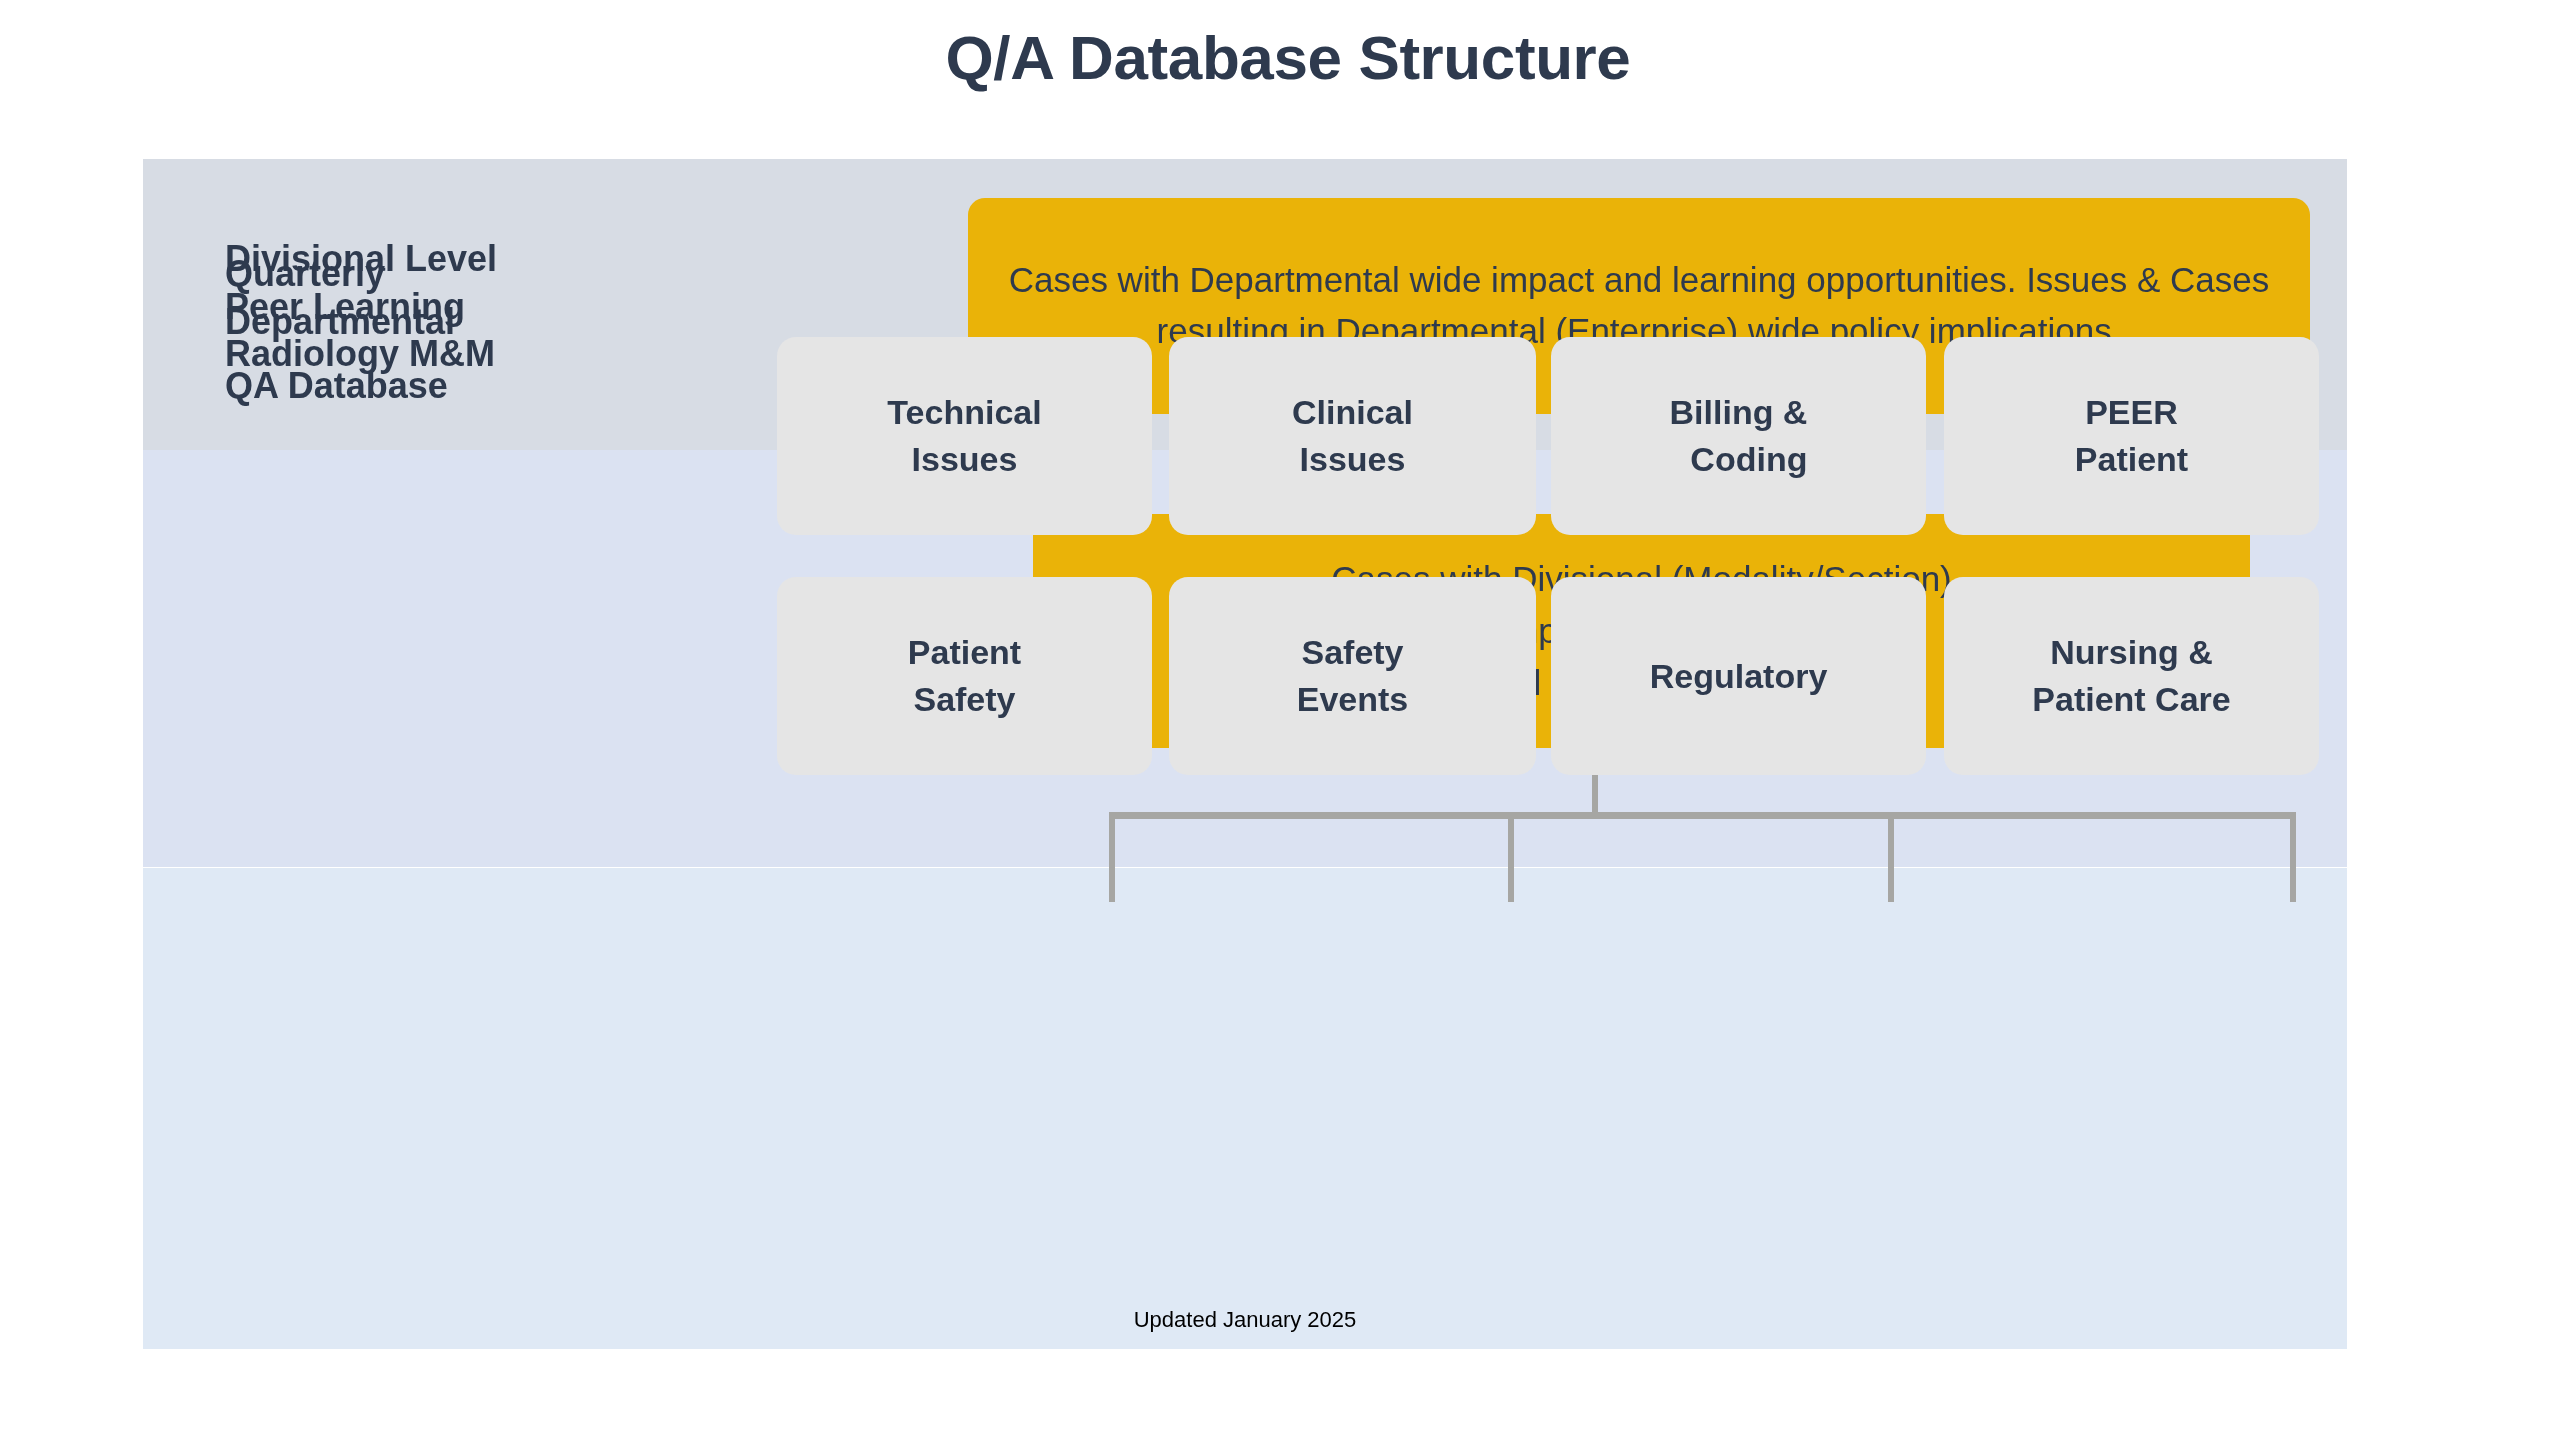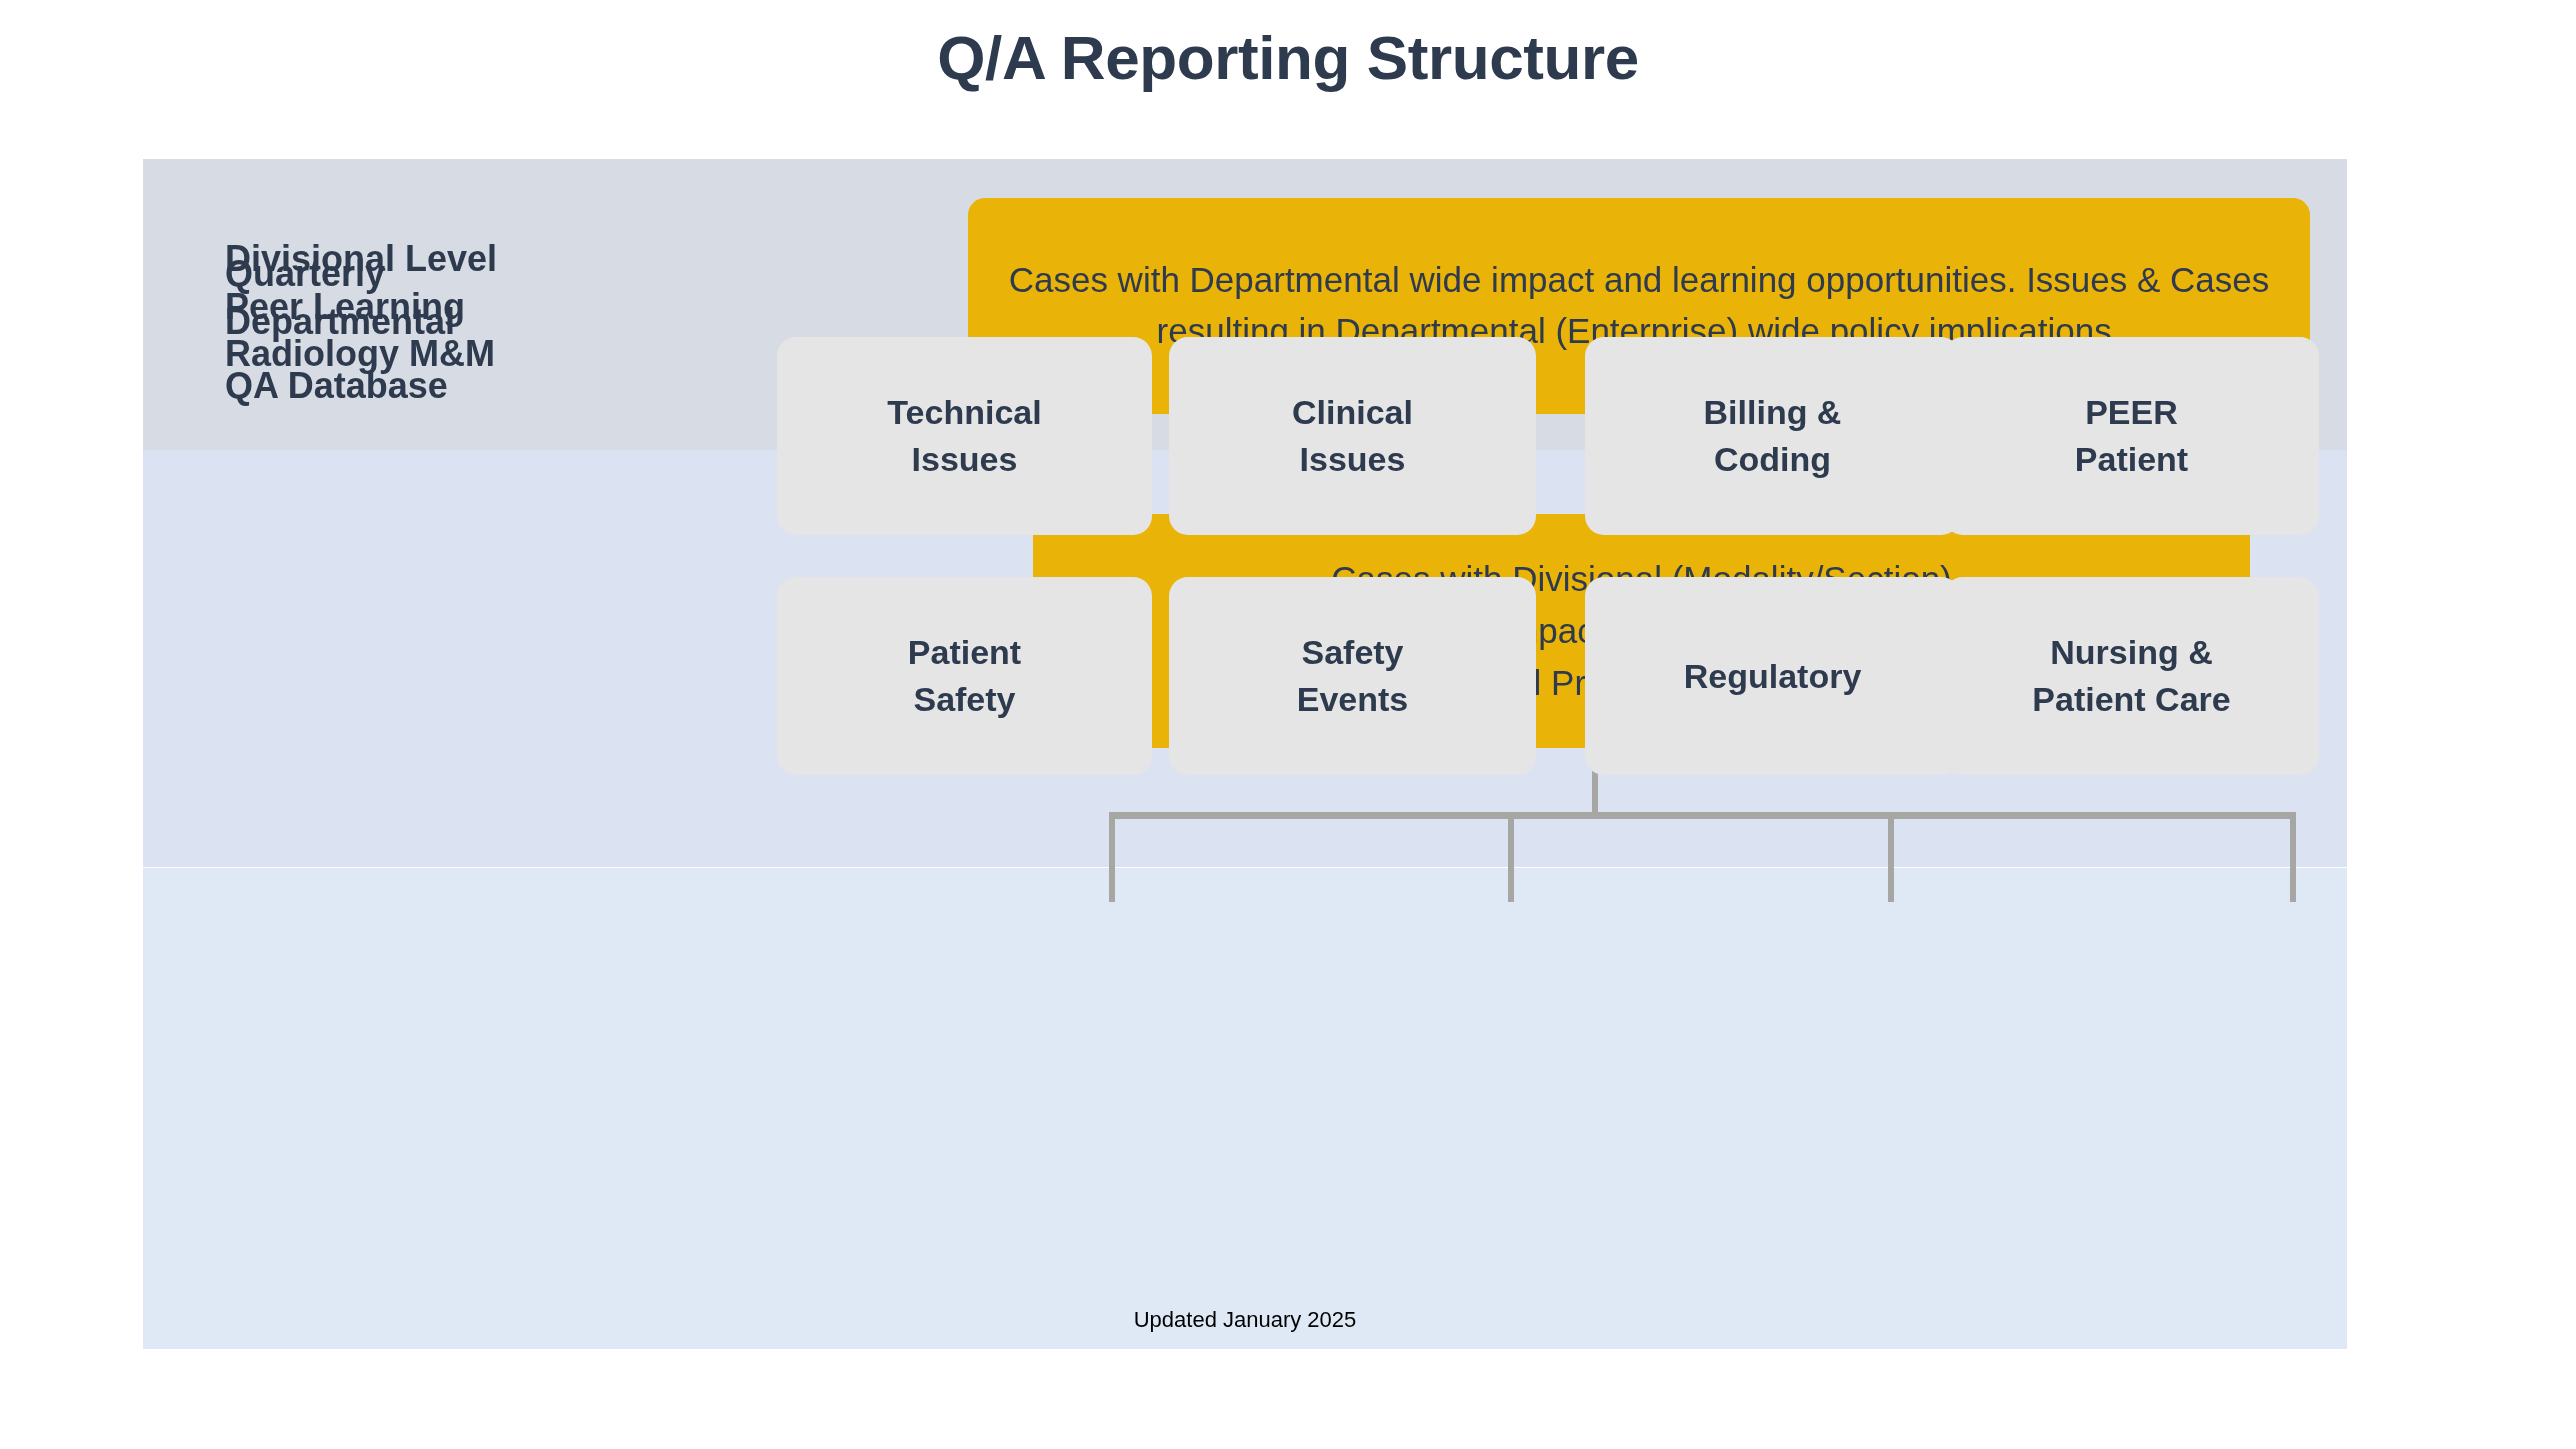--- a/index.html
+++ b/index.html
@@ -151,39 +151,39 @@
     font-size: 34px;
     font-weight: bold;
     color: #2e3a4e;
     line-height: 1.38;
     white-space: pre-line;
     box-sizing: border-box;
     padding: 0 12px;
   }
   .card-col-0 { left: 0px;    width: 375px; }
   .card-col-1 { left: 392px;  width: 367px; }
-  .card-col-2 { left: 808px;  width: 375px; }
+  .card-col-2 { left: 774px;  width: 375px; text-align: right; }
   .card-col-3 { left: 1167px; width: 375px; }
 
   
   .footer-note {
     position: absolute;
     left: 0;
     top: 1148px;
     width: 100%;
     text-align: center;
     font-size: 22px;
     font-weight: normal;
     color: #000000;
   }
 </style>
 </head>
 <body>
 
-<div class="page-title">Q/A Reporting Structure</div>
+<div class="page-title">Q/A Database Structure</div>
 
 <div class="diagram-frame">
 
   <div class="band band-quarterly"></div>
 
   <div class="band band-divisional"></div>
 
   <div class="band band-database"></div>
 
   <div class="connector conn-trunk-top"></div>

